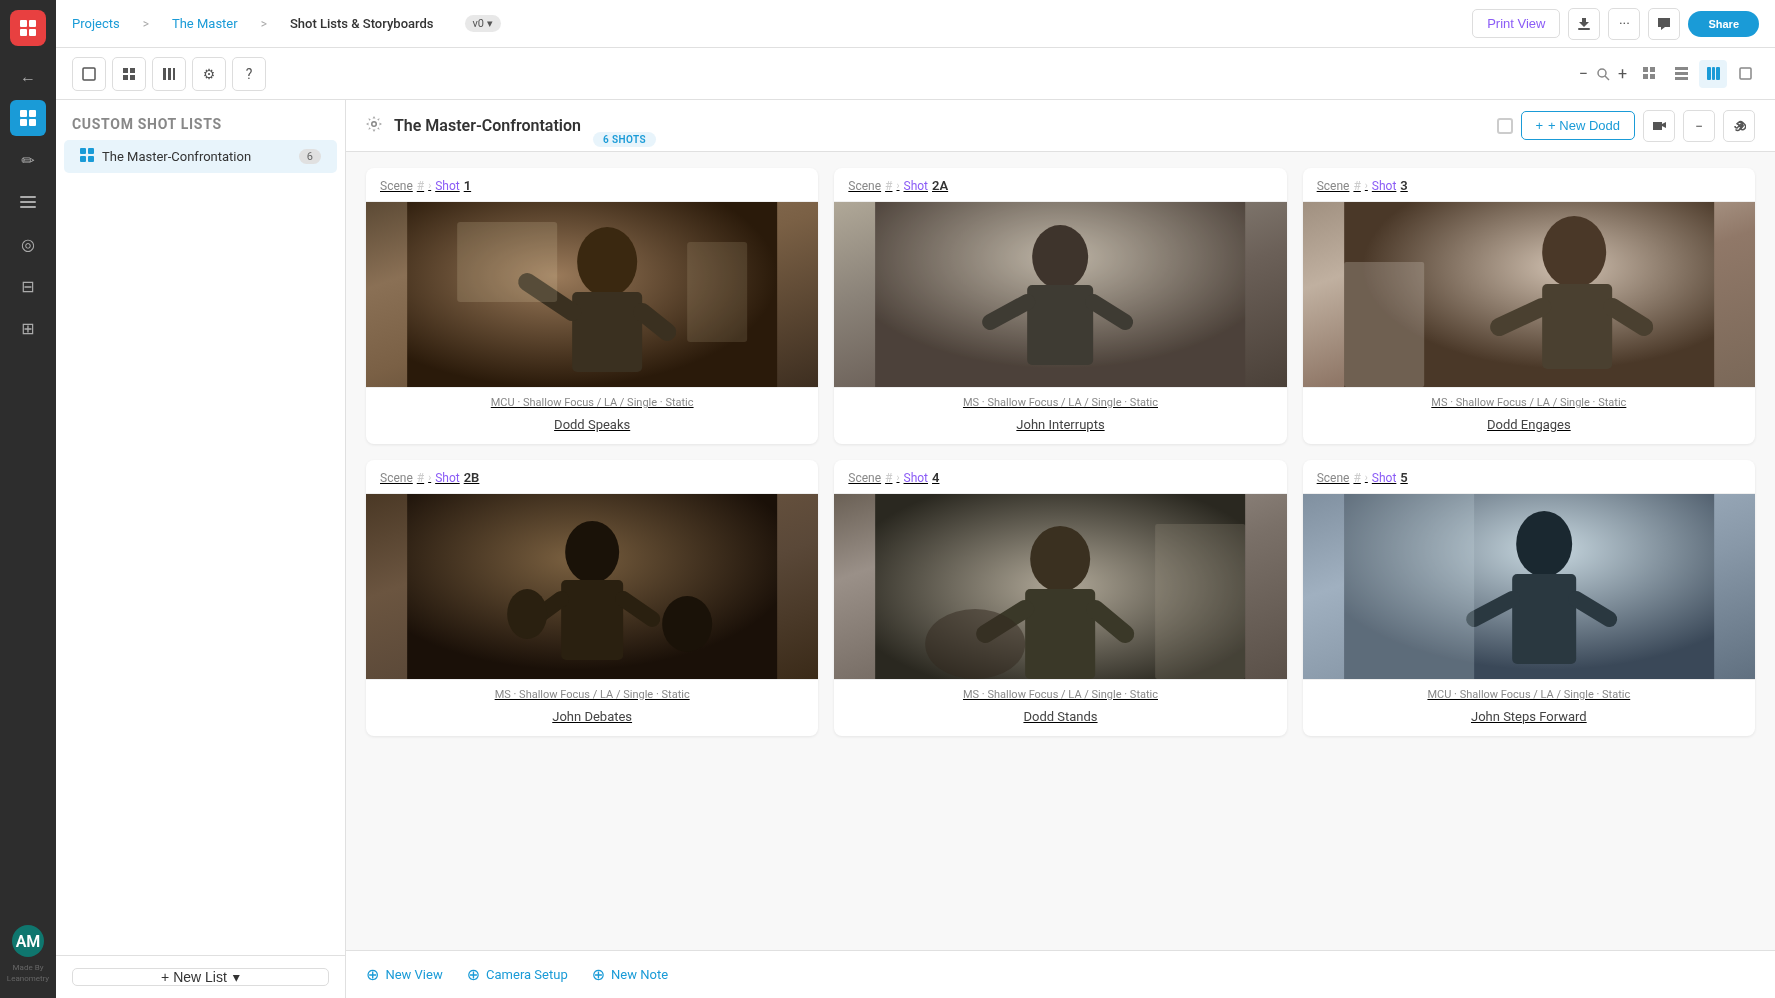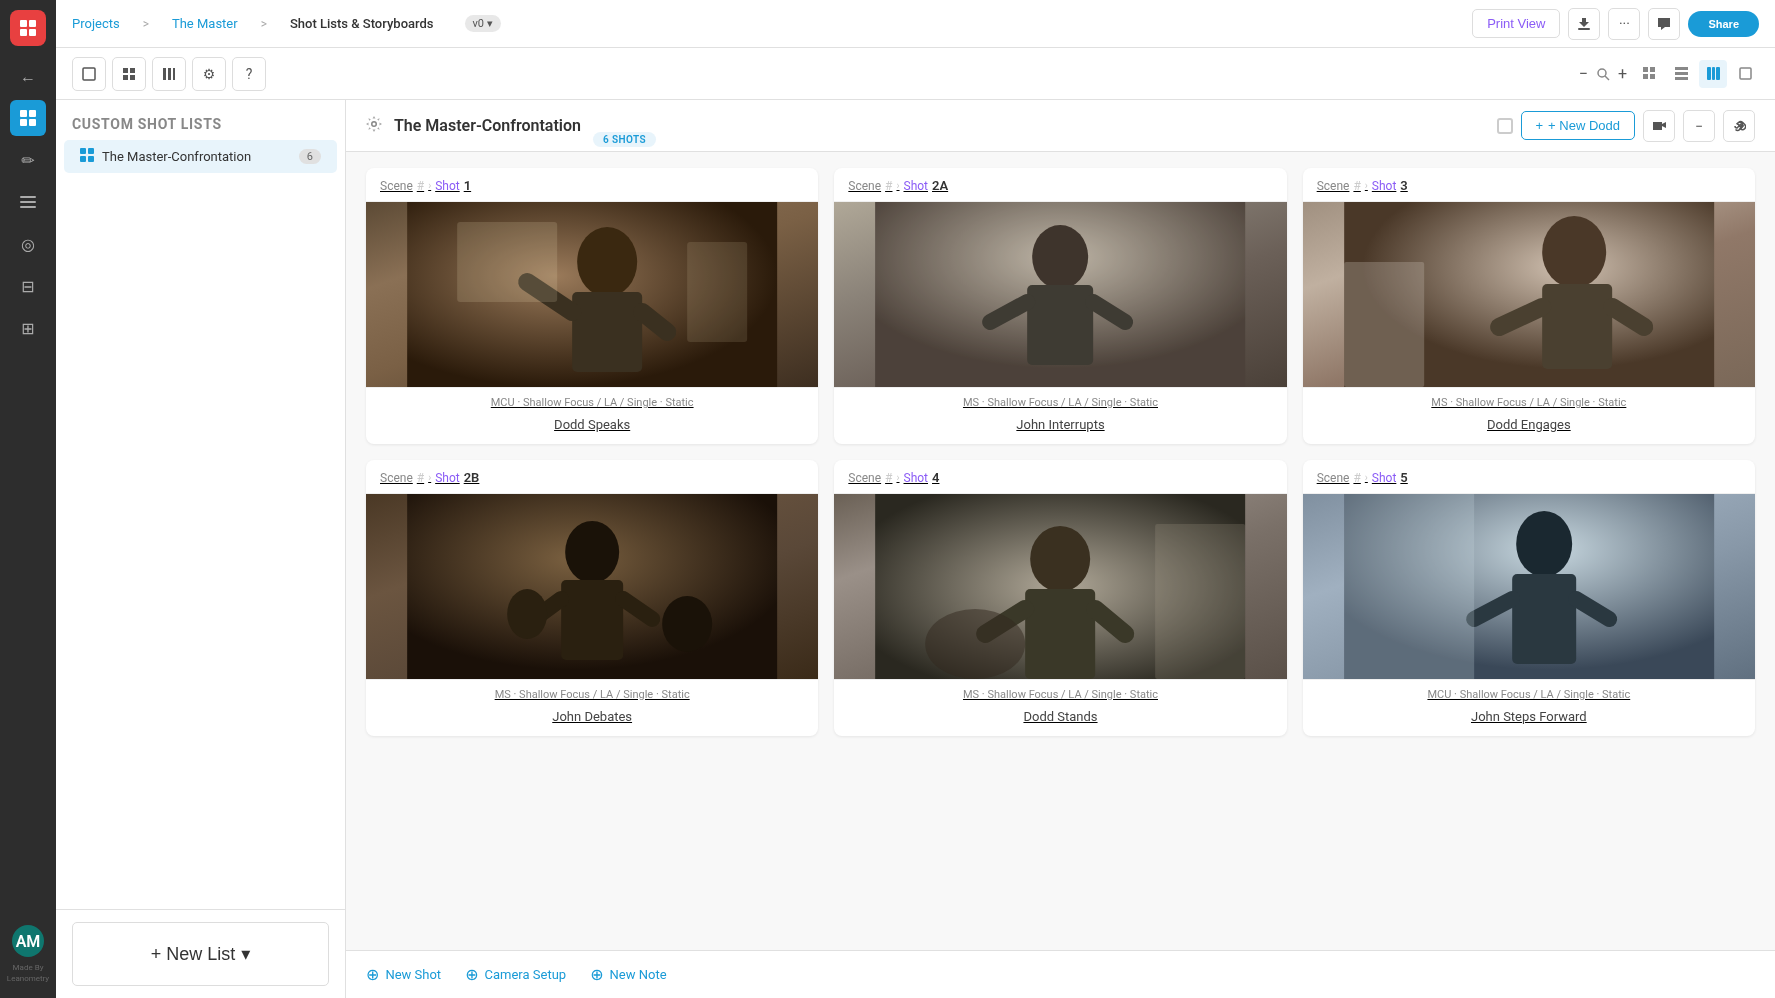--- a/index.html
+++ b/index.html
@@ -200,25 +200,25 @@
       font-size: 11px;
       color: #666;
     }
     .left-panel-footer {
       margin-top: auto;
       padding: 12px 16px;
       border-top: 1px solid #e0e0e0;
     }
     .btn-new-list {
       width: 100%;
-      padding: 20px;
+      padding: 0;
       border: 1px solid #ddd;
       border-radius: 5px;
       background: #fff;
-      font-size: 18px;
+      font-size: 14px;
       color: #333;
       cursor: pointer;
       display: flex; align-items: center; justify-content: center; gap: 6px;
     }
 
     
     .right-panel {
       flex: 1;
       display: flex;
       flex-direction: column;
@@ -712,21 +712,21 @@
       </svg>
       </div>
       <div class="shot-card-meta">MCU · Shallow Focus / LA / Single · Static</div>
       <div class="shot-card-title">John Steps Forward</div>
     </div>
         </div>
 
       <div class="bottom-bar">
         <div class="bottom-action">
           <span class="plus">⊕</span>
-          <span>New Shot</span>
+          <span>New View</span>
         </div>
         <div class="bottom-action">
           <span class="plus">⊕</span>
           <span>Camera Setup</span>
         </div>
         <div class="bottom-action">
           <span class="plus">⊕</span>
           <span>New Note</span>
         </div>
       </div>

